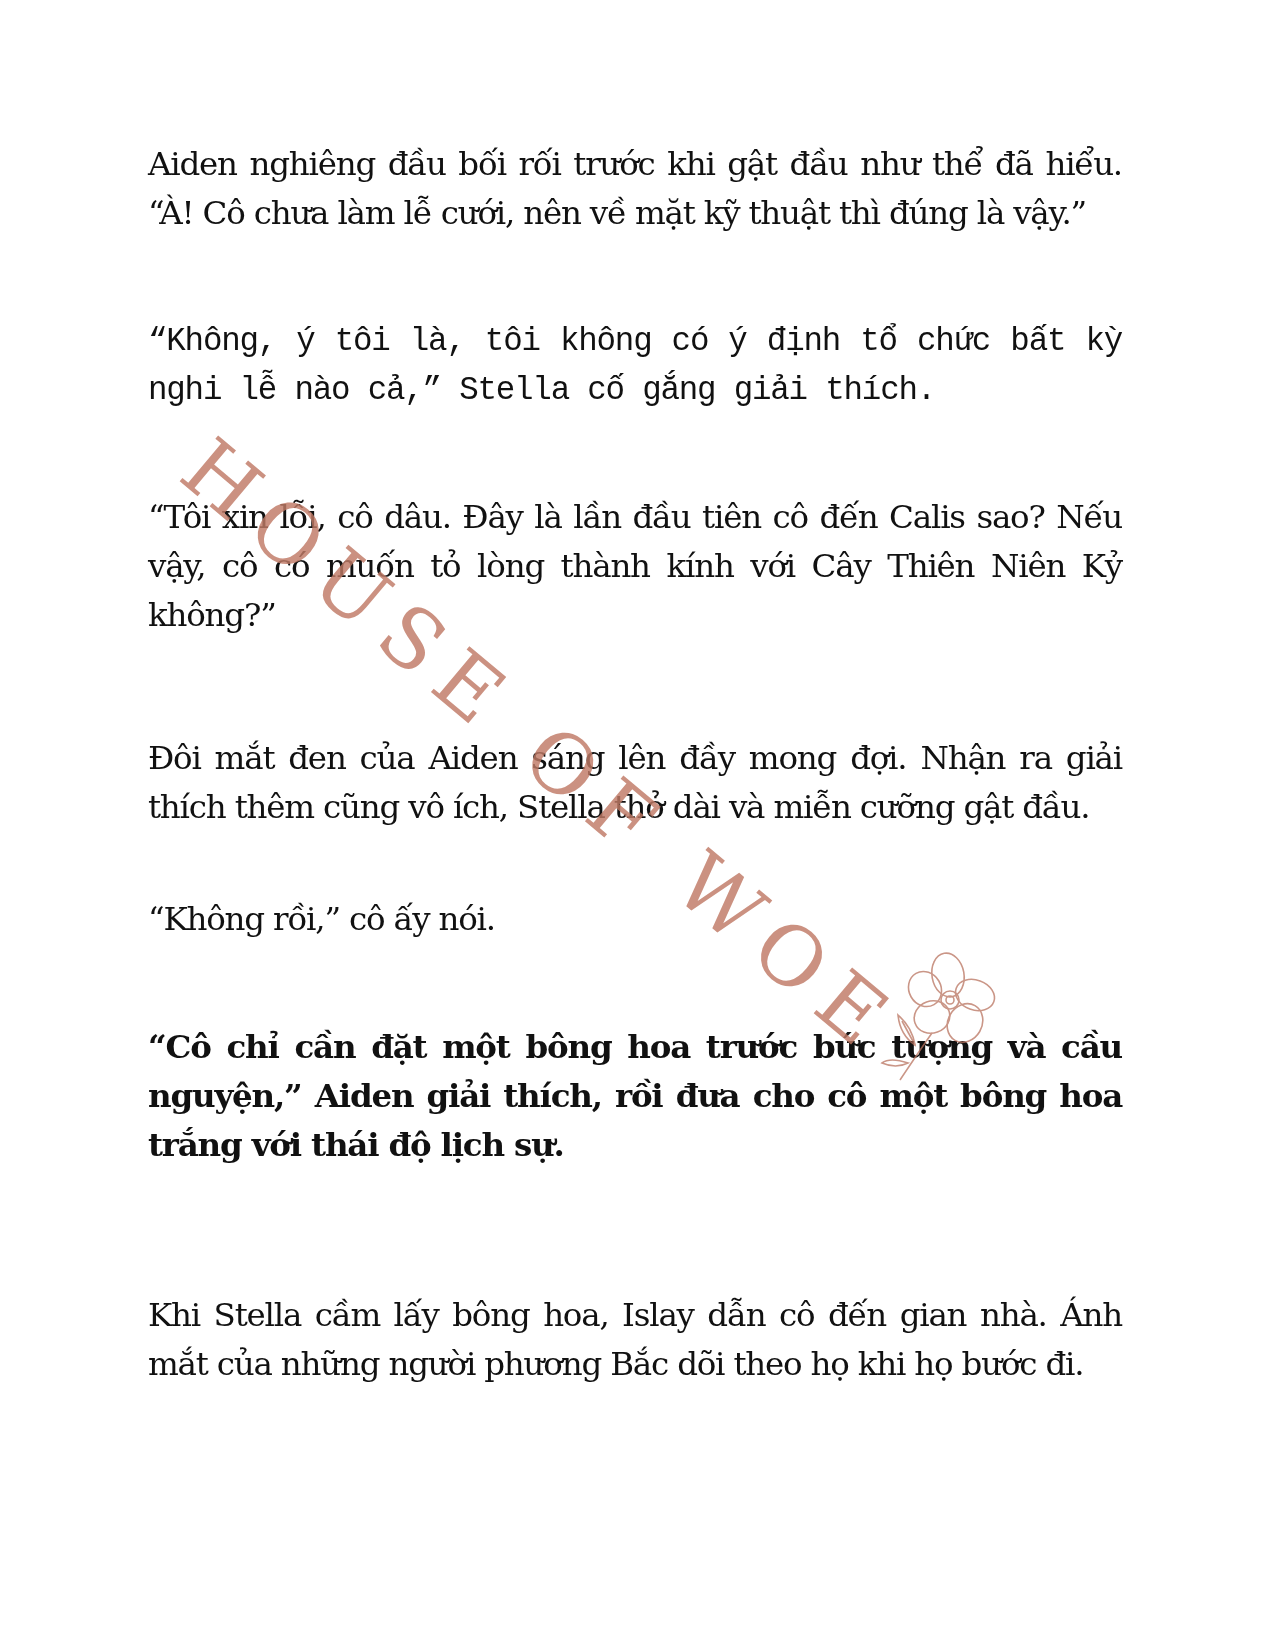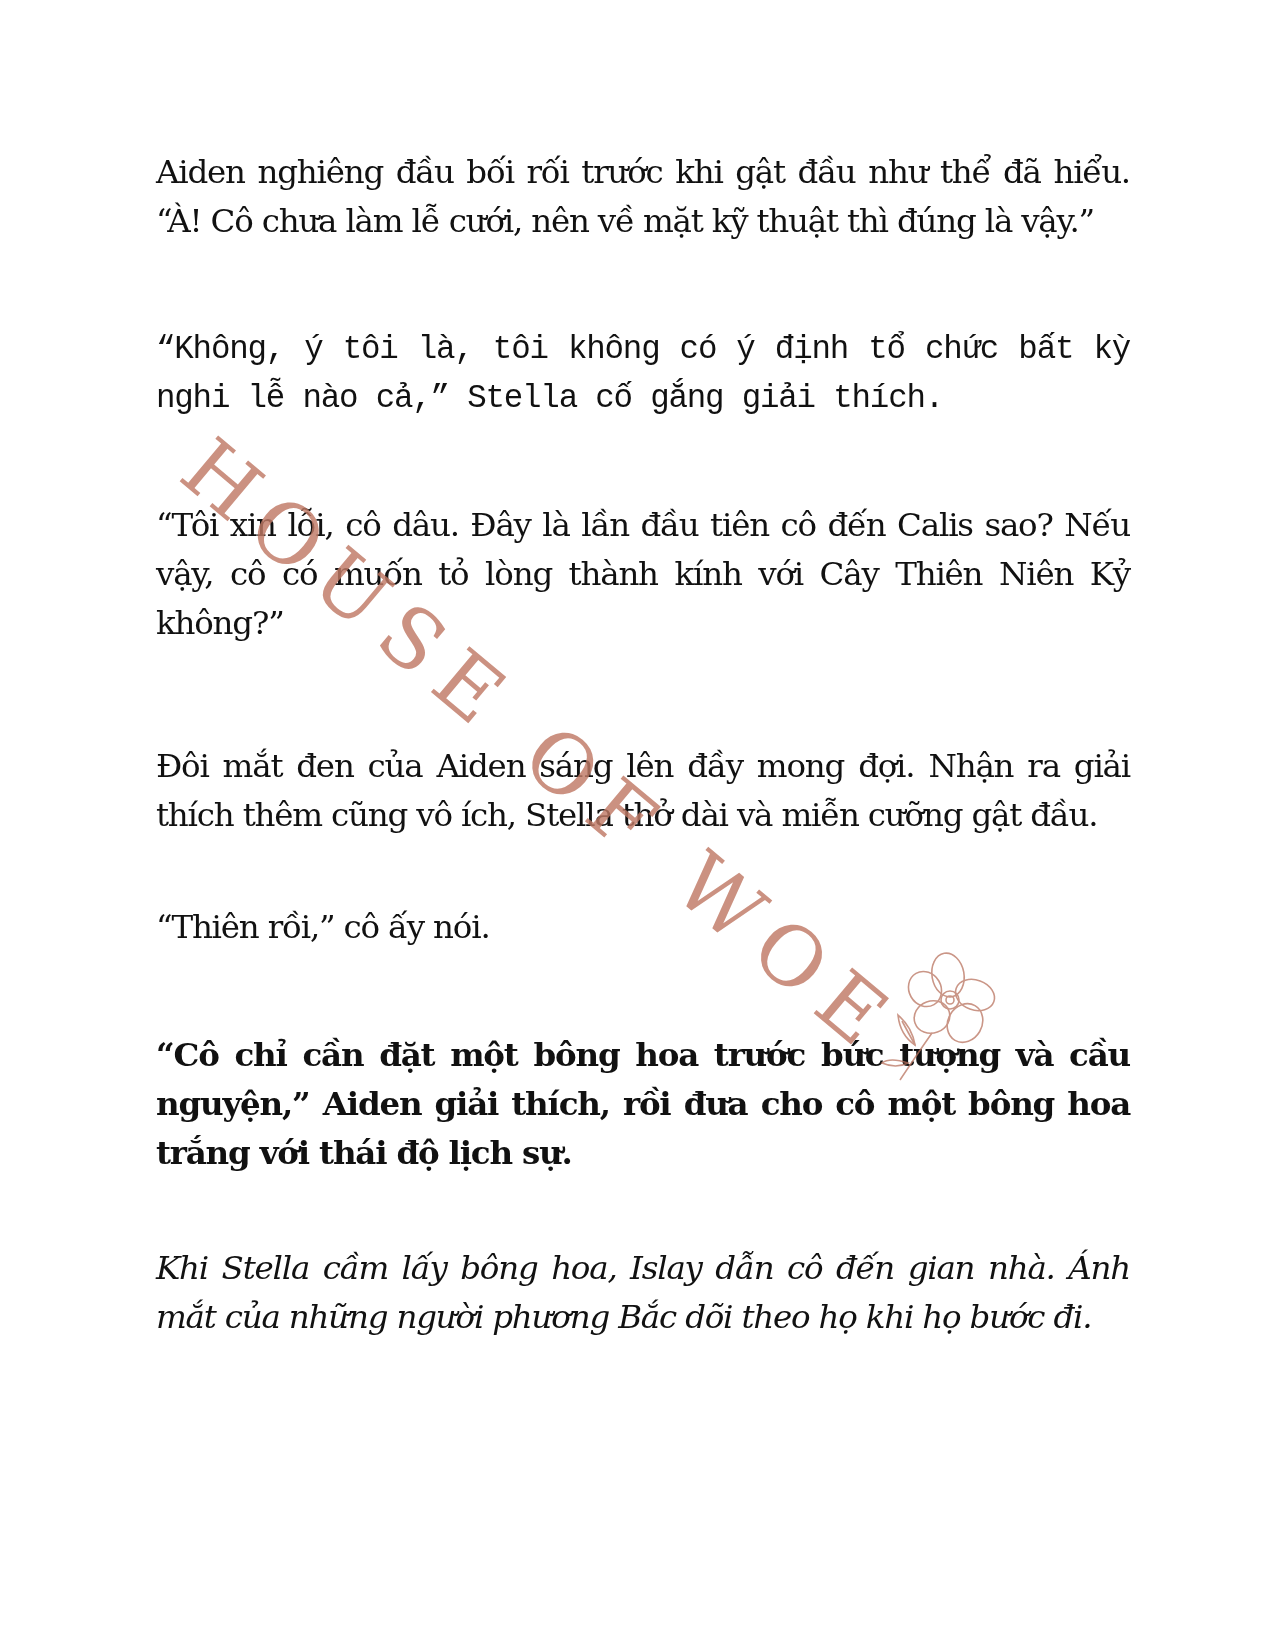--- a/index.html
+++ b/index.html
@@ -26,30 +26,30 @@
       top: 140px;
       width: 974px;
       font-family: "DejaVu Serif", "Liberation Serif", serif;
       font-size: 32.5px;
       line-height: 49px;
       color: #111111;
       letter-spacing: -1.2px;
       z-index: 1;
     }
     .para {
-      margin: 8px;
+      margin: 0;
       text-align: justify;
     }
     .p1 { position: absolute; top: 0; }
     .p2 { position: absolute; top: 177px; font-family: Liberation Mono, monospace; }
     .p3 { position: absolute; top: 353px; }
     .p4 { position: absolute; top: 594px; }
     .p5 { position: absolute; top: 755px; }
     .p6 { position: absolute; top: 882px; font-weight: bold; }
-    .p7 { position: absolute; top: 1096px; font-style: italic; }
+    .p7 { position: absolute; top: 1151px; }
     .para { width: 974px; }
 
     .watermark {
       position: absolute;
       left: 225px;
       top: 420px;
       z-index: 2;
       pointer-events: none;
     }
     .wm-text {
@@ -79,21 +79,21 @@
 </head>
 <body>
 
 <div class="page">
 
   <div class="content">
     <p class="para p1">Aiden nghiêng đầu bối rối trước khi gật đầu như thể đã hiểu. “À! Cô chưa làm lễ cưới, nên về mặt kỹ thuật thì đúng là vậy.”</p>
     <p class="para p2">“Không, ý tôi là, tôi không có ý định tổ chức bất kỳ nghi lễ nào cả,” Stella cố gắng giải thích.</p>
     <p class="para p3">“Tôi xin lỗi, cô dâu. Đây là lần đầu tiên cô đến Calis sao? Nếu vậy, cô có muốn tỏ lòng thành kính với Cây Thiên Niên Kỷ không?”</p>
     <p class="para p4">Đôi mắt đen của Aiden sáng lên đầy mong đợi. Nhận ra giải thích thêm cũng vô ích, Stella thở dài và miễn cưỡng gật đầu.</p>
-    <p class="para p5">“Thiên rồi,” cô ấy nói.</p>
+    <p class="para p5">“Không rồi,” cô ấy nói.</p>
     <p class="para p6">“Cô chỉ cần đặt một bông hoa trước bức tượng và cầu nguyện,” Aiden giải thích, rồi đưa cho cô một bông hoa trắng với thái độ lịch sự.</p>
     <p class="para p7">Khi Stella cầm lấy bông hoa, Islay dẫn cô đến gian nhà. Ánh mắt của những người phương Bắc dõi theo họ khi họ bước đi.</p>
   </div>
 
   <div class="watermark">
     <div class="wm-text">HOUSE OF WOE</div>
   </div>
 
   <div class="flower">
     <svg width="130" height="140" viewBox="0 0 130 140" xmlns="http://www.w3.org/2000/svg">

